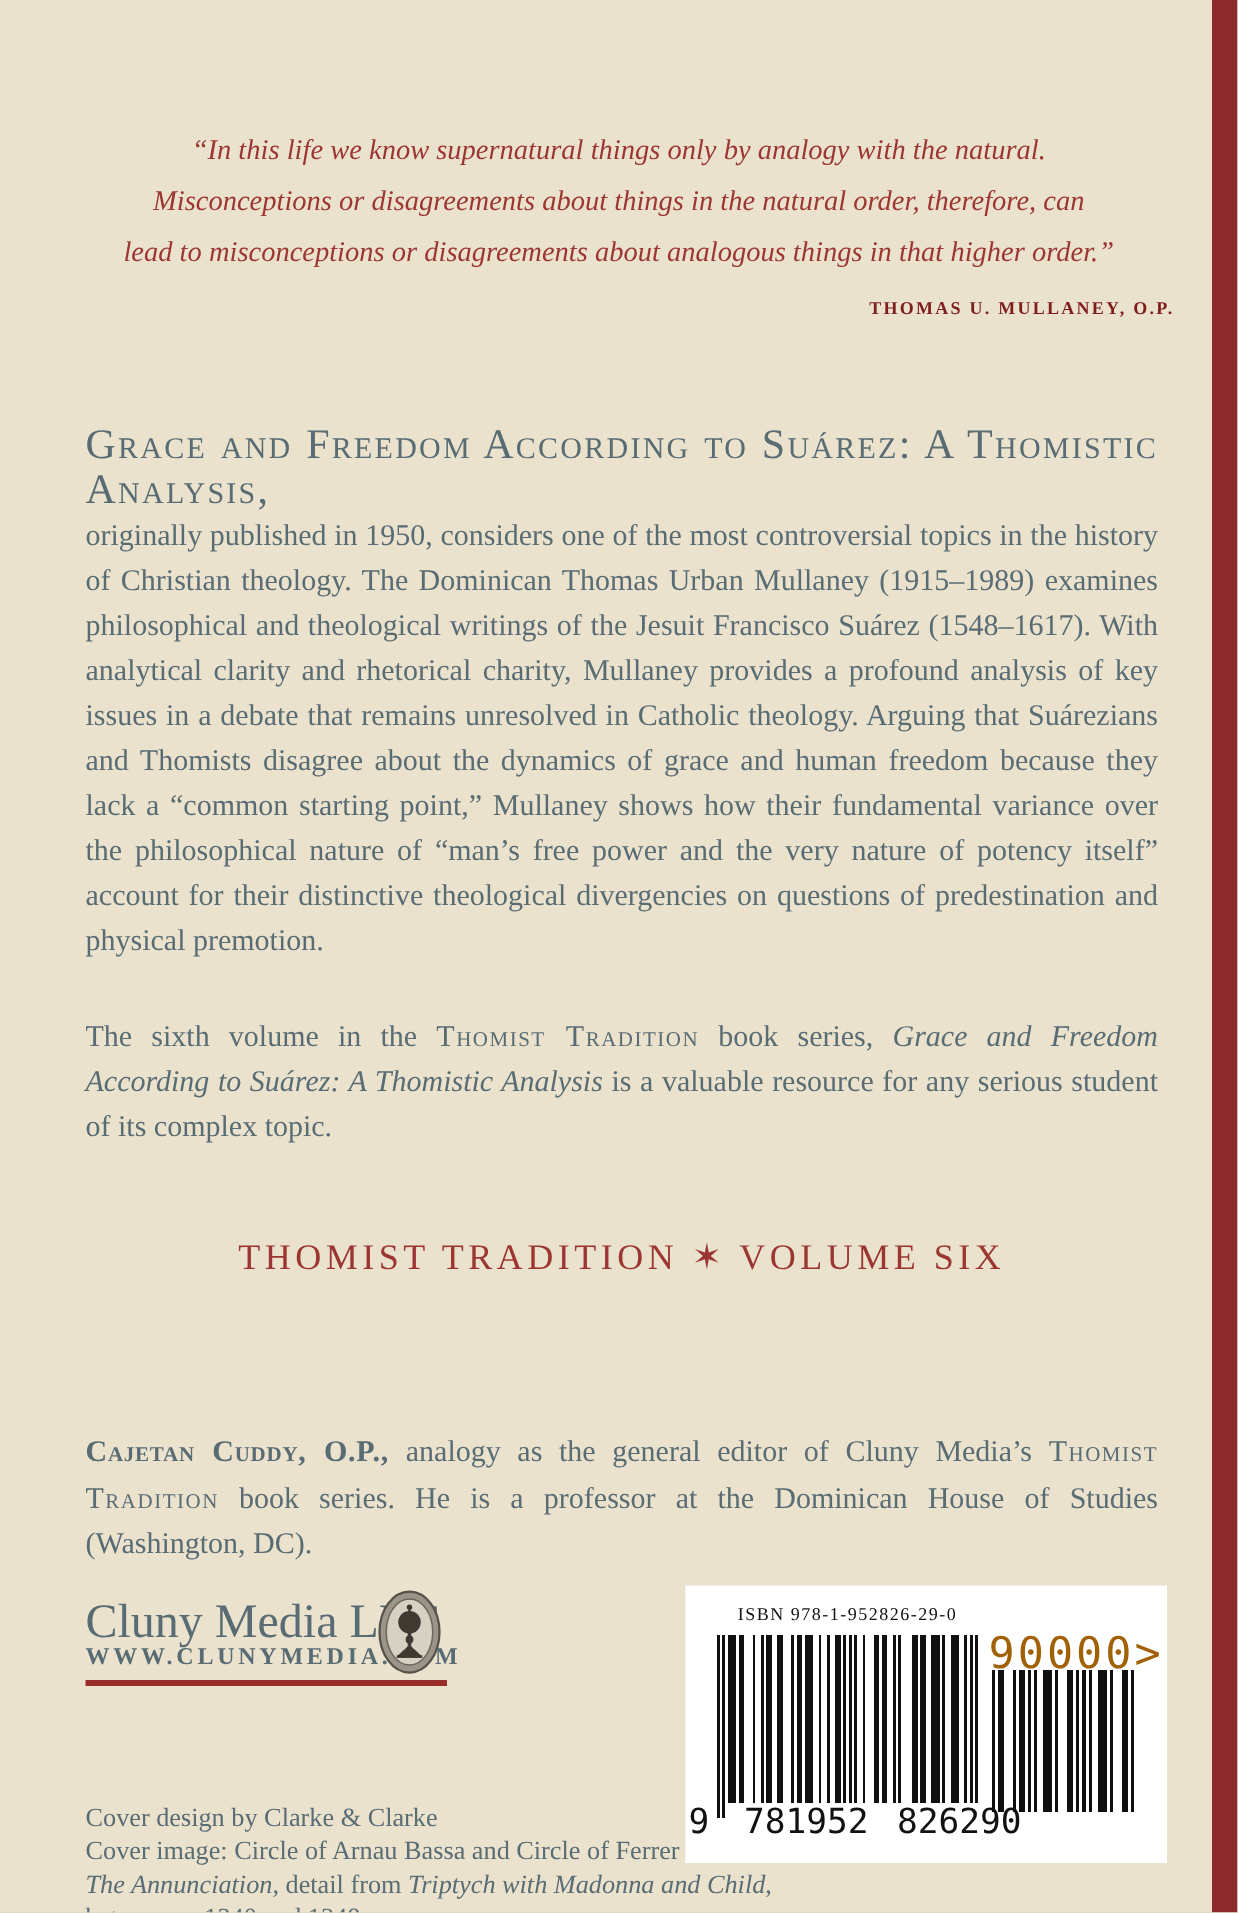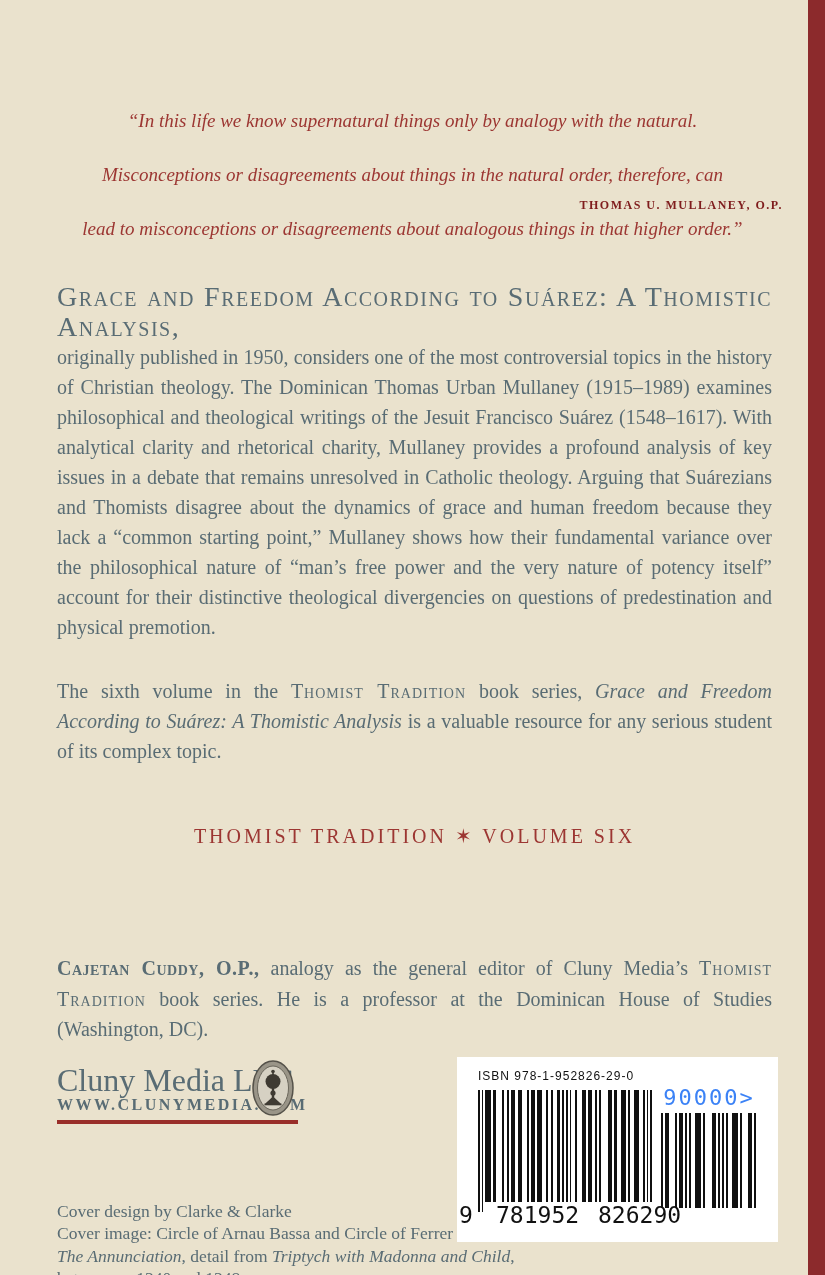--- a/index.html
+++ b/index.html
@@ -8,21 +8,21 @@
     background:#EAE2CD; overflow:hidden;
     font-family:"Liberation Serif", serif; color:#596C74;
   }
   .spine-stripe { position:absolute; right:0; top:0; width:17px; height:1275px; background:#8C2A2C; }
 
   .quote {
     position:absolute; left:25px; top:84px; width:775px;
     text-align:center; font-style:italic; color:#9C3632;
     font-size:19px; line-height:34px;
   }
-  .quote-line { white-space:nowrap;margin-top:20px; }
+  .quote-line { white-space:nowrap; }
 
   .attribution {
     position:absolute; right:42px; top:198px;
     color:#7f1d1d; font-weight:bold; font-size:12px; letter-spacing:1.5px;
   }
 
   .body {
     position:absolute; left:57px; width:715px; margin:0;
     font-size:20px; line-height:30px; text-align:justify; color:#596C74;
   }
@@ -30,54 +30,54 @@
   .p1-lead {
     display:block; font-variant:small-caps; letter-spacing:1.5px;
     font-size:28px; text-align:justify; text-align-last:justify;
   }
   .p2 { top:676px; }
   .sc { font-variant:small-caps; letter-spacing:1px; }
   em  { font-style:italic; }
 
   .series-line {
     position:absolute; left:57px; top:824px; width:715px;
-    text-align:center; color:#9C3632; font-size:20px; letter-spacing:3px;
+    text-align:center; color:#9C3632; font-size:24px; letter-spacing:3px;
     white-space:nowrap;
   }
 
   .bio1 { top:877px; line-height:30.5px; }
   .bio2 { top:953px; line-height:30.5px; }
   .bio-lead { font-variant:small-caps; font-weight:bold; letter-spacing:0.5px; }
 
   .pub-name { position:absolute; left:57px; top:1062px; font-size:32px; color:#596C74; }
   .pub-url  { position:absolute; left:57px; top:1096px; font-size:16px; font-weight:bold; letter-spacing:2.5px; color:#596C74; }
   .logo { position:absolute; left:252px; top:1060px; }
   .red-rule { position:absolute; left:57px; top:1120px; width:241px; height:4px; background:#992E29; }
 
   .credits { position:absolute; left:57px; top:1200px; font-size:17.5px; line-height:22.4px; color:#596C74; }
 
   .barcode-box { position:absolute; left:457px; top:1057px; width:321px; height:185px; background:#ffffff; }
   .barcode-box svg rect { fill:#101010; }
   .isbn-label {
-    position:absolute; left:21px; top:12px; width:174px; text-align:left;
-    font-family:Liberation Sans, sans-serif; font-size:12px; letter-spacing:1px; color:#111;
+    position:absolute; left:21px; top:12px; width:174px; text-align:center;
+    font-family:Liberation Serif, serif; font-size:12px; letter-spacing:1px; color:#111;
   }
   #bc-main  { position:absolute; left:21px;  top:33px; }
   #bc-addon { position:absolute; left:202px; top:56px; }
   .bc-digits {
     position:absolute; left:22px; top:145px; width:260px; height:28px;
     font-family:"DejaVu Sans Mono", monospace; font-size:23px; color:#111;
   }
   .bc-digits span { position:absolute; top:0; background:#fff; padding:0 1px; }
   .bc-digits .d1 { left:-21px; }
   .bc-digits .d2 { left:16px; }
   .bc-digits .d3 { left:118px; }
   .addon-label {
     position:absolute; left:202px; top:28px; width:100px; text-align:center;
-    font-family:"DejaVu Sans Mono", monospace; font-size:22px; letter-spacing:2px; color:#3b82f6;
+    font-family:"DejaVu Sans Mono", monospace; font-size:29px; letter-spacing:2px; color:#a16207;
   }
 </style>
 </head>
 <body>
 
 <div class="page">
 
   <div class="spine-stripe"></div>
 
   <div class="quote">

